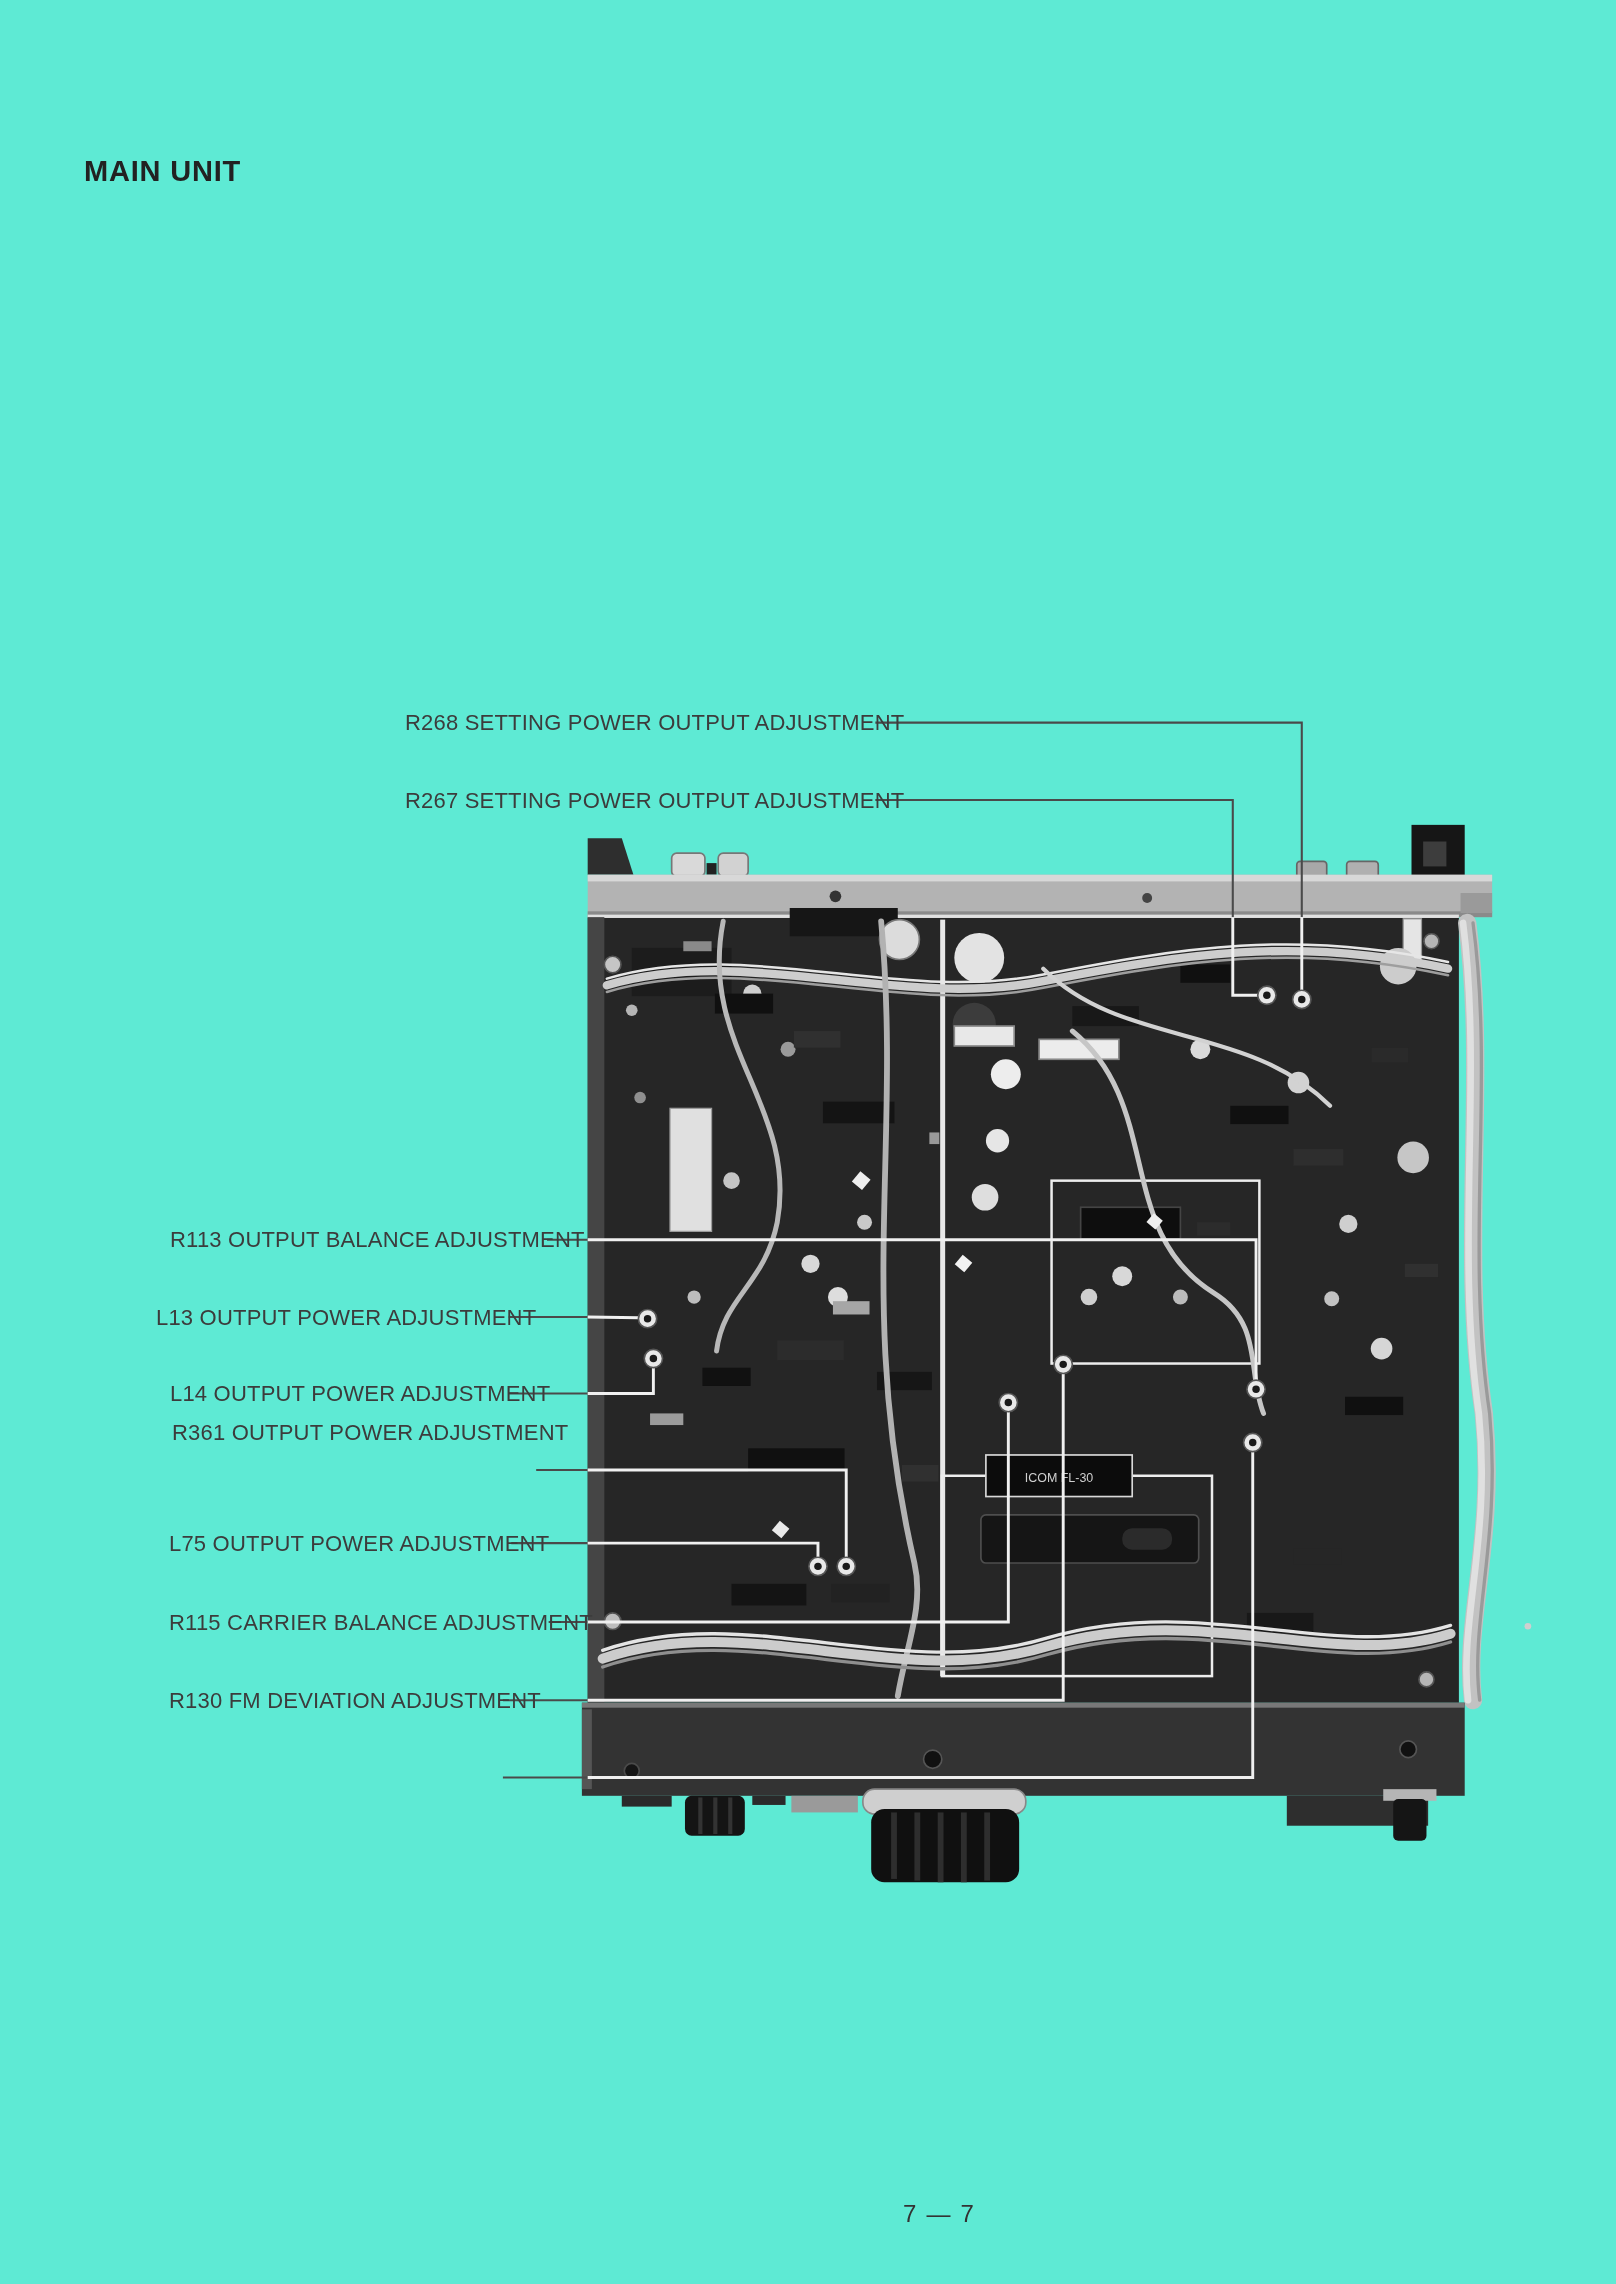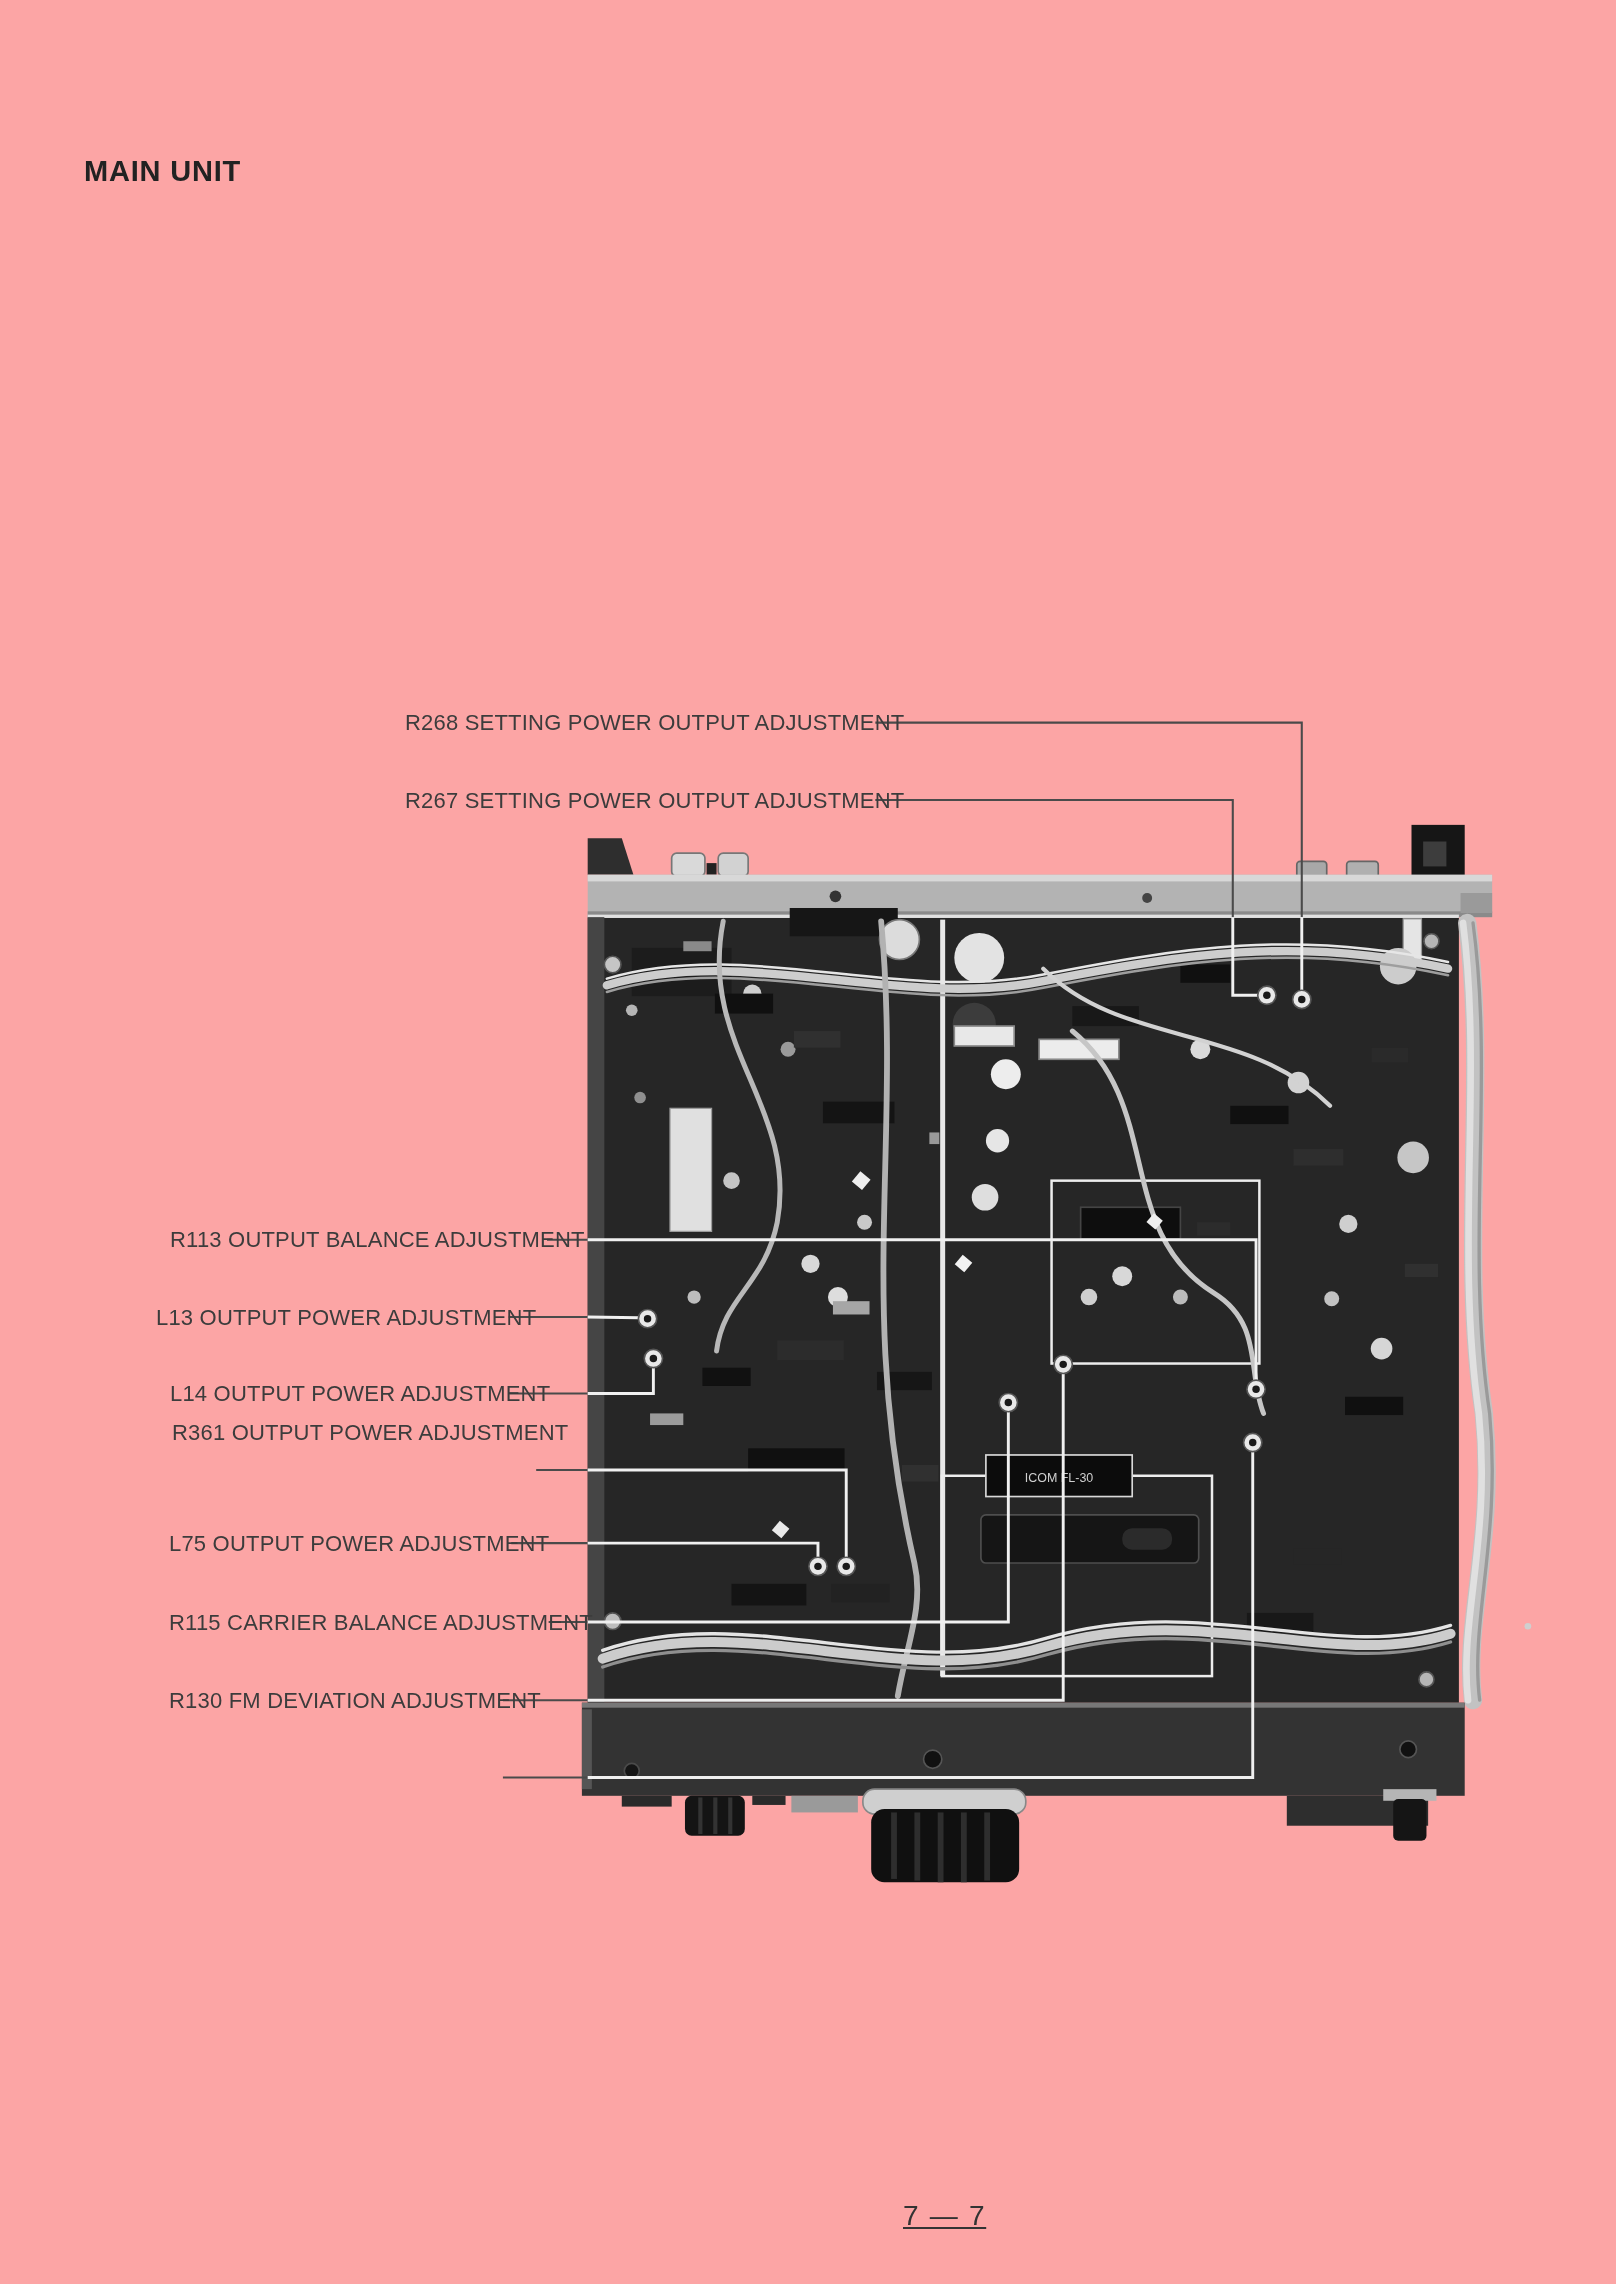--- a/index.html
+++ b/index.html
@@ -1,23 +1,23 @@
 <!DOCTYPE html>
 <html style="font-size:13.3px"><head>
 <meta charset="utf-8">
 <style>
   html,body{margin:0;padding:0;background:#ffffff;}
-  .page{position:relative;width:1616px;height:2284px;background:#fca5a5;overflow:hidden;
+  .page{position:relative;width:1616px;height:2284px;background:#5eead4;overflow:hidden;
         font-family:"Liberation Sans",sans-serif;}
   .title{position:absolute;left:84px;top:155px;font-size:29px;font-weight:bold;
          color:#222;letter-spacing:0.8px;white-space:nowrap;}
   .callout{position:absolute;font-size:22px;color:#3c3c3c;white-space:nowrap;
            letter-spacing:0.2px;line-height:27px;}
-  .pagenum{position:absolute;left:903px;top:2200px;font-size:28px;color:#333;
-           letter-spacing:1.7px;white-space:nowrap;text-decoration:underline;}
+  .pagenum{position:absolute;left:903px;top:2200px;font-size:24px;color:#333;
+           letter-spacing:1.7px;white-space:nowrap;}
   svg.photo{position:absolute;left:0;top:0;}
 </style>
 </head>
 <body>
 
 <div class="page">
 
   <div class="title">MAIN UNIT</div>
 
   <svg class="photo" width="1616" height="2284" viewBox="0 0 1944 2747">

